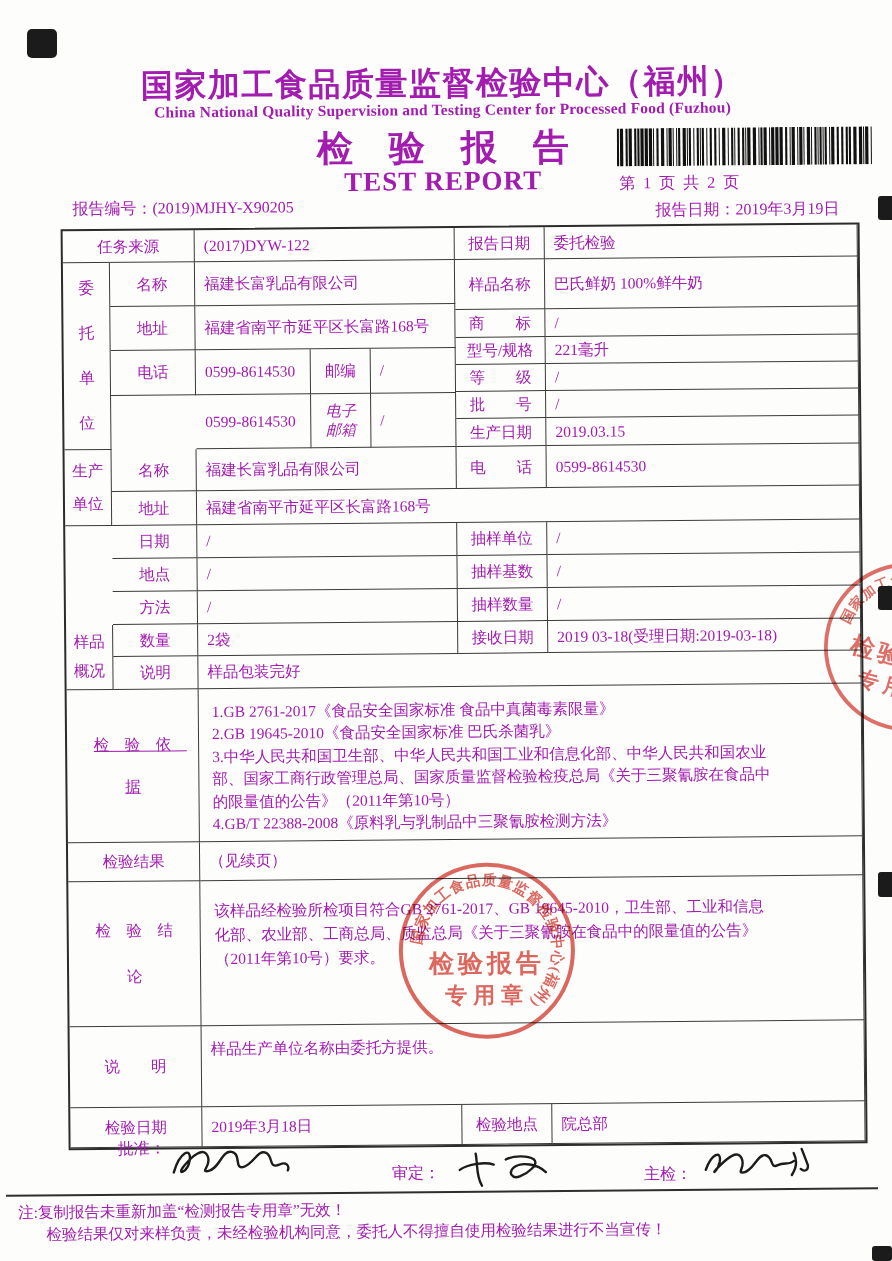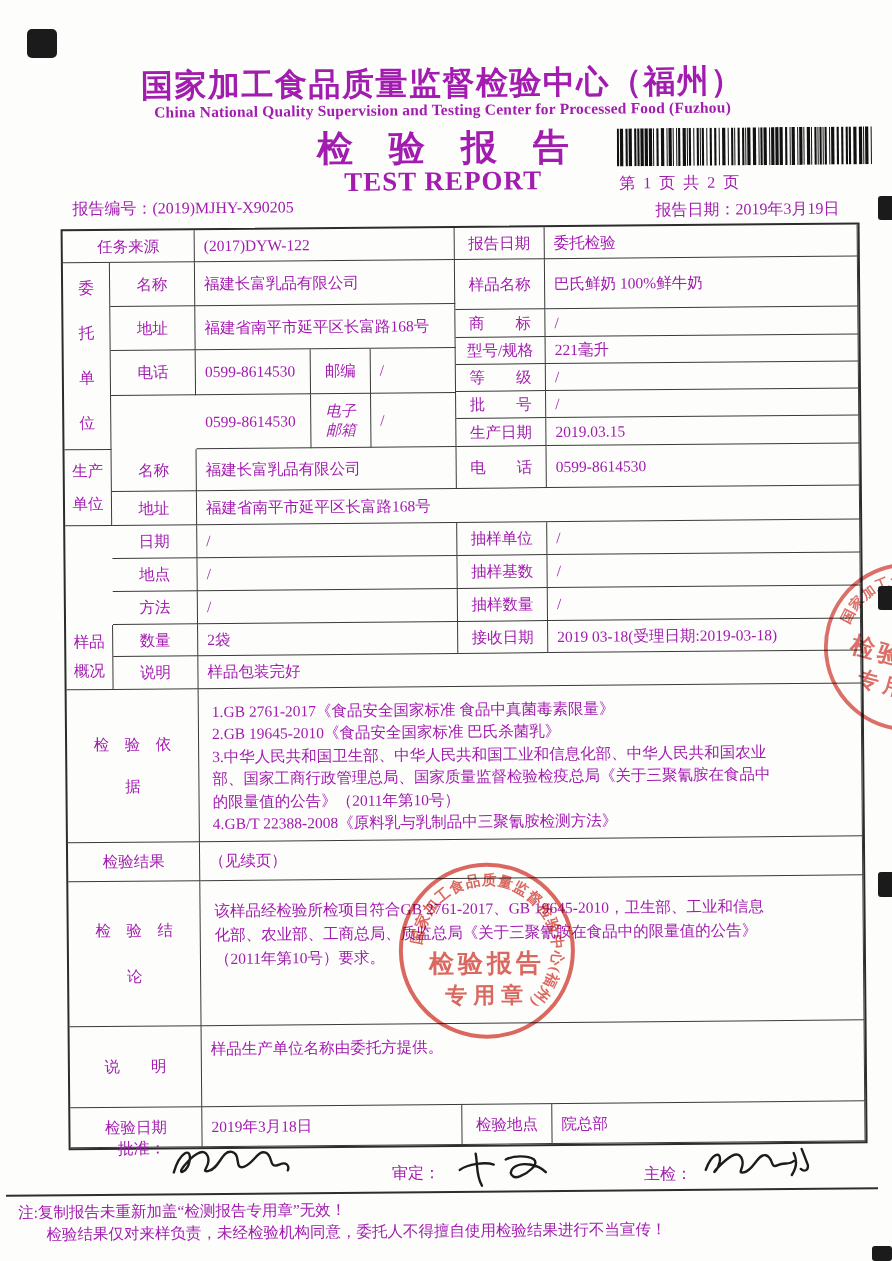--- a/index.html
+++ b/index.html
@@ -24,21 +24,21 @@
      display:flex;align-items:center;font-size:15.5px;line-height:1.4;overflow:hidden;}
   .lab{justify-content:center;text-align:center;}
   .val{padding:2px 9px;justify-content:flex-start;}
   .topv{align-items:flex-start;padding-top:12px;}
   .wrapbox{word-break:break-all;}
   .v4{width:1.35em;line-height:2.9;}   
   .v2a{width:2.7em;line-height:2.1;}   
   .v2b{width:2.7em;line-height:2.5;}   
   .v2c{width:2.7em;line-height:1.85;}  
   .v2d{width:2.7em;line-height:1.25;font-size:15px;font-style:italic;} 
-  .b2{width:5.6em;line-height:2.7;text-align:center;} 
+  .b2{width:5.6em;line-height:2.7;text-align:center;text-decoration:underline;} 
   .b3{width:5.6em;line-height:3.0;text-align:center;} 
   .sub{display:grid;grid-template-columns:90px 1fr;grid-template-rows:50px 28px 27px 27px 27px 1fr;padding:0;}
   .basis-items{padding:12px 86px 8px 13px;font-size:15.5px;line-height:1.45;}
   .concl{padding:18px 84px 8px 14px;font-size:15.5px;line-height:1.55;}
 
   .stamp{position:absolute;mix-blend-mode:multiply;}
   .sig-label{position:absolute;font-size:16px;}
   .sig{position:absolute;}
   .foot-rule{position:absolute;left:0;top:1191px;width:872px;border-top:2.5px solid #2e2e2e;}
   .foot{position:absolute;font-size:15.5px;line-height:1.4;}

